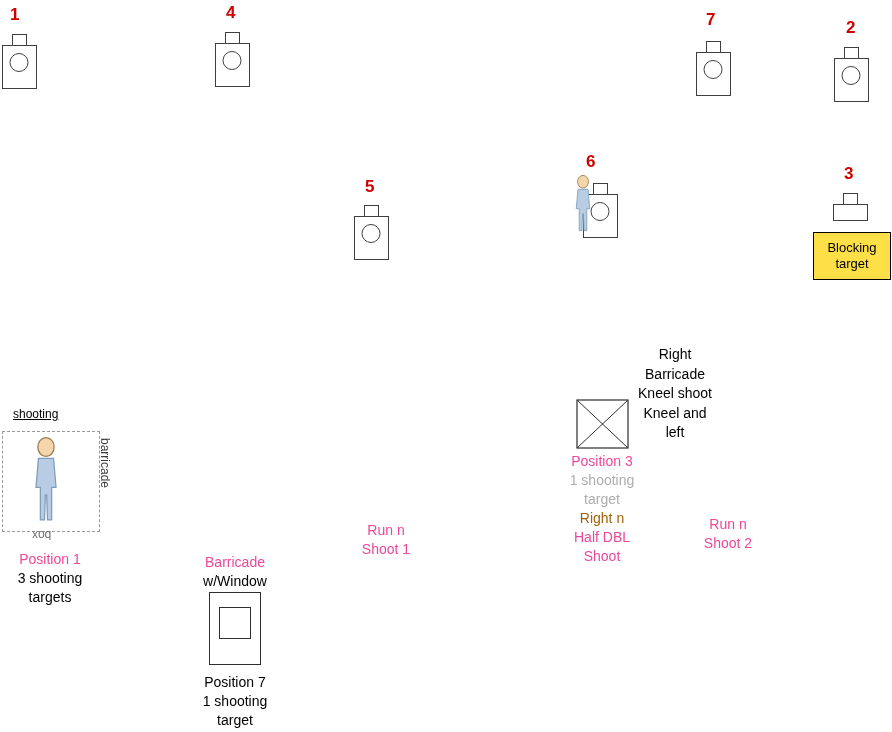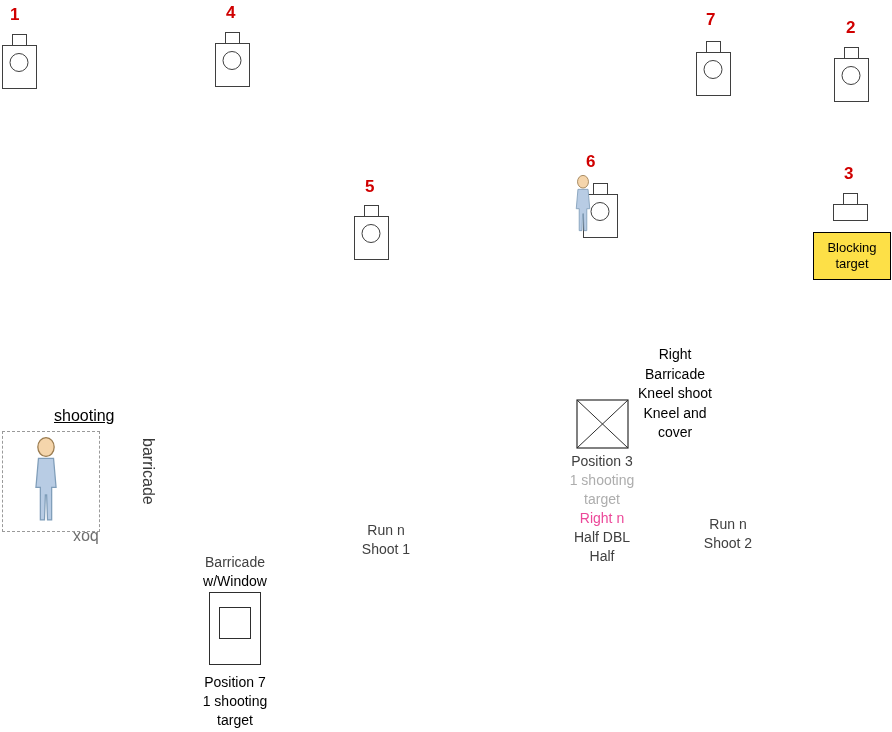--- a/index.html
+++ b/index.html
@@ -59,38 +59,38 @@
     line-height:16px;
   }
 
   .shooting-box {
     position:absolute;
     left:2px; top:431px;
     width:96px; height:99px;
     border:1px dashed #9a9a9a;
     background:#fff;
   }
-  .lbl { position:absolute; font-size:16px; color:#000; white-space:nowrap;margin-left:41px; }
+  .lbl { position:absolute; font-size:12px; color:#000; white-space:nowrap; }
   .lbl.underl { text-decoration:underline; }
   .lbl.vert {
     writing-mode:vertical-rl;
     color:#3a3a3a;
   }
   .lbl.flip { transform:rotate(180deg); color:#6e6e6e; }
 
   .txtcol {
     position:absolute;
     text-align:center;
     font-size:14px;
     line-height:19px;
     color:#000;
   }
-  .muted { color:#404040; }
+  .muted { color:#ec4899; }
   .muted2 { color:#adadad; }
-  .dark { color:#ec4899; }
+  .dark { color:#a16207; }
 
   .win-barricade {
     width:50px; height:71px;
     border:1px solid #2e2e2e;
     background:#fff;
     margin:1px auto 8px auto;
     position:relative;
   }
   .win-barricade .pane {
     position:absolute;
@@ -177,20 +177,25 @@
   <div class="lbl vert" style="left:98px;top:438px;">barricade</div>
   <div class="lbl flip" style="left:32px;top:528px;">box</div>
 
   <div class="person" style="left:27px;top:437px;width:38px;height:88px;">
     <svg width="38" height="88" viewBox="0 0 30 70">
       <ellipse cx="15" cy="8" rx="6.5" ry="7.5" fill="#f5d5ab" stroke="#9a7b4f" stroke-width="1"></ellipse>
       <path d="M9,17 L21,17 L23,40 L19.5,40 L19.5,66 L16.2,66 L15.5,46 L14.5,46 L13.8,66 L10.5,66 L10.5,40 L7,40 Z" fill="#b8cce4" stroke="#7f9db9" stroke-width="1"></path>
     </svg>
   </div>
 
+  <div class="txtcol" style="left:0px;top:550px;width:100px;">
+    <div class="muted">Position 1</div>
+    <div>3 shooting</div>
+    <div>targets</div>
+  </div>
 
   <div class="txtcol" style="left:193px;top:553px;width:84px;">
     <div class="muted">Barricade</div>
     <div>w/Window</div>
     <div class="win-barricade">
       <div class="pane"></div>
     </div>
     <div>Position 7</div>
     <div>1 shooting</div>
     <div>target</div>
@@ -207,30 +212,30 @@
       <line x1="1" y1="1" x2="52" y2="49" stroke="#2e2e2e" stroke-width="1"></line>
       <line x1="52" y1="1" x2="1" y2="49" stroke="#2e2e2e" stroke-width="1"></line>
     </svg>
   </div>
 
   <div class="txtcol" style="left:629px;top:345px;width:92px;line-height:19.5px;">
     <div>Right</div>
     <div>Barricade</div>
     <div>Kneel shoot</div>
     <div>Kneel and</div>
-    <div>cover</div>
+    <div>left</div>
   </div>
 
   <div class="txtcol" style="left:558px;top:452px;width:88px;">
     <div class="muted">Position 3</div>
     <div class="muted2">1 shooting</div>
     <div class="muted2">target</div>
     <div class="dark">Right n</div>
     <div class="muted">Half DBL</div>
-    <div class="muted">Half</div>
+    <div class="muted">Shoot</div>
   </div>
 
   <div class="txtcol muted" style="left:697px;top:515px;width:62px;">
     <div>Run n</div>
     <div>Shoot 2</div>
   </div>
 
 </div>
 
 </body></html>

